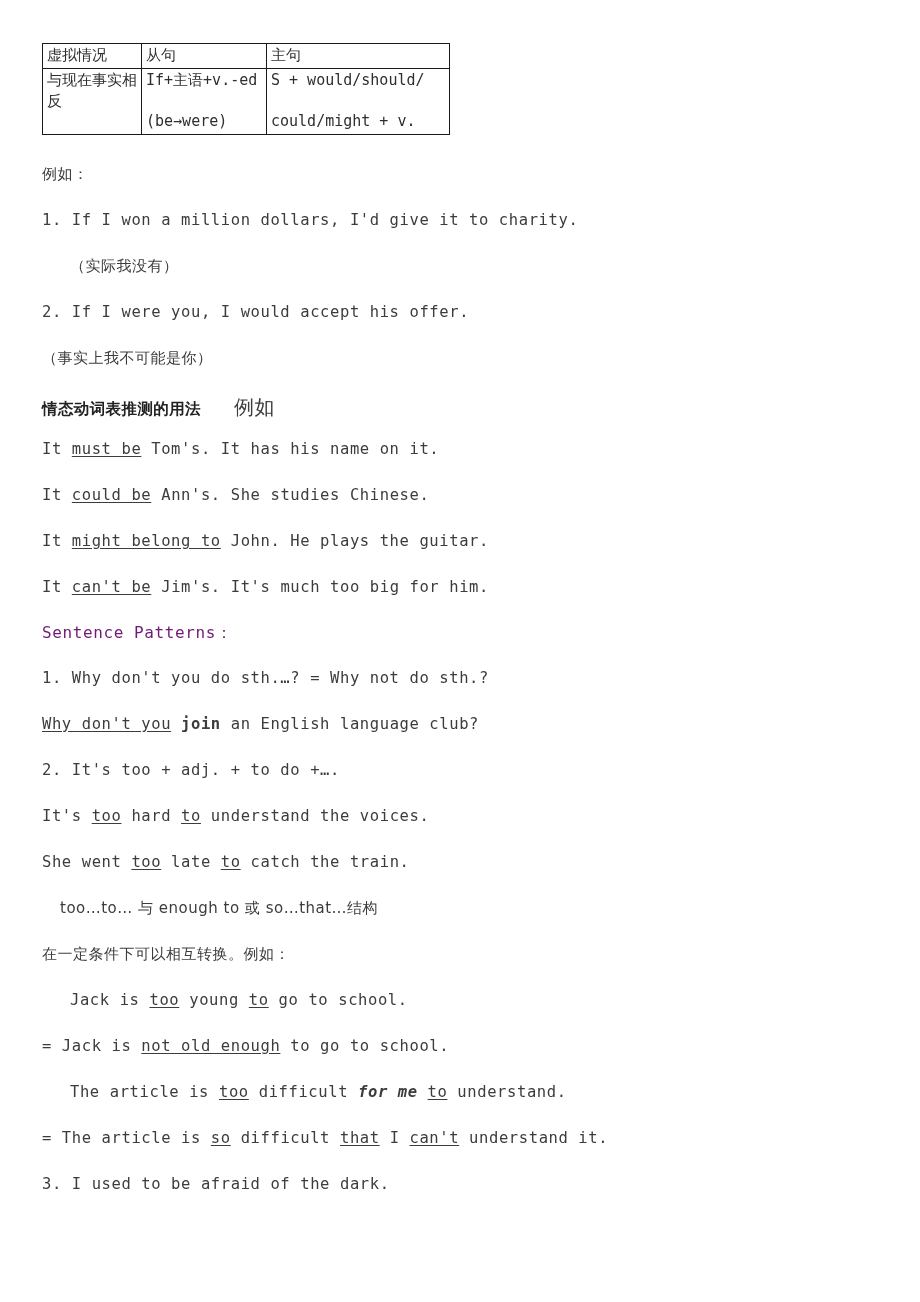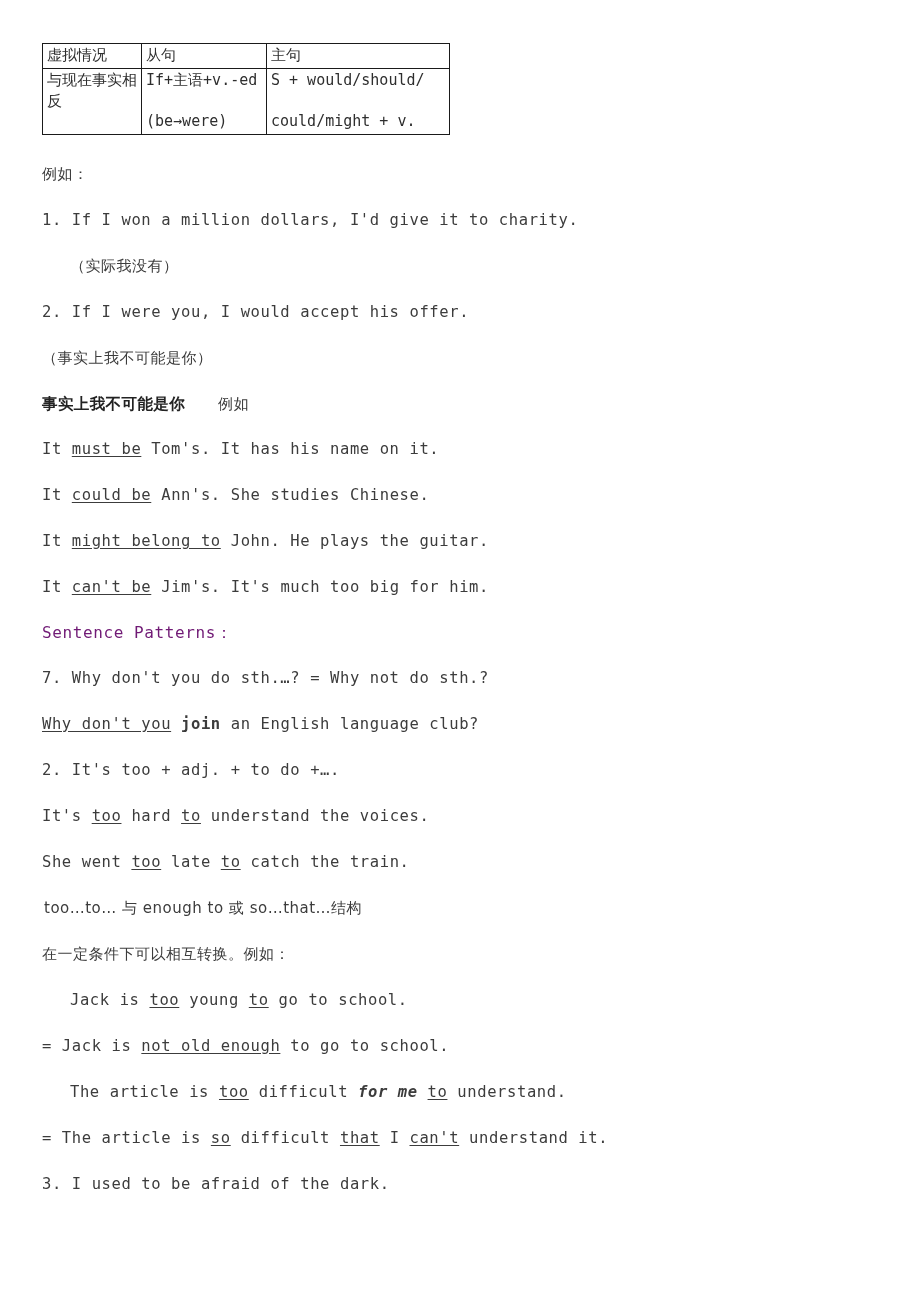--- a/index.html
+++ b/index.html
@@ -67,34 +67,34 @@
   .heading-cn {
     font-family: "DejaVu Sans", "Liberation Sans", sans-serif;
     font-weight: bold;
     font-size: 15.5px;
     letter-spacing: 0.4px;
     color: #222;
   }
   .sub-inline {
     font-family: "DejaVu Sans", "Liberation Sans", sans-serif;
     font-weight: normal;
-    font-size: 15px;
+    font-size: 20px;
     padding-left: 33px;
   }
   .sp-heading {
     font-size: 16px;
     color: #701a75;
     text-align: right;
   }
   u.ul { text-decoration: underline; text-underline-offset: 2px; }
   b.bd { font-weight: bold; }
   .bi  { font-weight: bold; font-style: italic; }
   b.bdu { font-weight: bold; text-decoration: underline; text-underline-offset: 2px; }
   .indent1 { left: 70px; }
-  .indent2 { left: 44px; }
+  .indent2 { left: 60px; }
 </style>
 </head>
 <body>
 
 <div class="page">
 
   <table class="grammar-table">
     <tbody>
       <tr>
         <td class="col-a">虚拟情况</td>
@@ -118,39 +118,39 @@
   </table>
 
   <div class="line cn" style="top:165px">例如：</div>
 
   <div class="line" style="top:211px">1. If I won a million dollars, I'd give it to charity.</div>
   <div class="line cn indent1" style="top:257px">（实际我没有）</div>
   <div class="line" style="top:303px">2. If I were you, I would accept his offer.</div>
   <div class="line cn" style="top:349px">（事实上我不可能是你）</div>
 
   <div class="line" style="top:394px">
-    <span class="heading-cn">事实上我不可能是你</span><span class="sub-inline">例如</span>
+    <span class="heading-cn">情态动词表推测的用法</span><span class="sub-inline">例如</span>
   </div>
 
   <div class="line" style="top:440px">
     <span>It </span><u class="ul">must be</u><span> Tom's. It has his name on it.</span>
   </div>
   <div class="line" style="top:486px">
     <span>It </span><u class="ul">could be</u><span> Ann's. She studies Chinese.</span>
   </div>
   <div class="line" style="top:532px">
     <span>It </span><u class="ul">might belong to</u><span> John. He plays the guitar.</span>
   </div>
   <div class="line" style="top:578px">
     <span>It </span><u class="ul">can't be</u><span> Jim's. It's much too big for him.</span>
   </div>
 
   <div class="line sp-heading" style="top:623px">Sentence Patterns：</div>
 
-  <div class="line" style="top:669px">7. Why don't you do sth.…? = Why not do sth.?</div>
+  <div class="line" style="top:669px">1. Why don't you do sth.…? = Why not do sth.?</div>
   <div class="line" style="top:715px">
     <u class="ul">Why don't you</u><span> </span><b class="bd">join</b><span> an English language club?</span>
   </div>
 
   <div class="line" style="top:761px">2. It's too + adj. + to do +….</div>
 
   <div class="line" style="top:807px">
     <span>It's </span><u class="ul">too</u><span> hard </span><u class="ul">to</u><span> understand the voices.</span>
   </div>
   <div class="line" style="top:853px">

